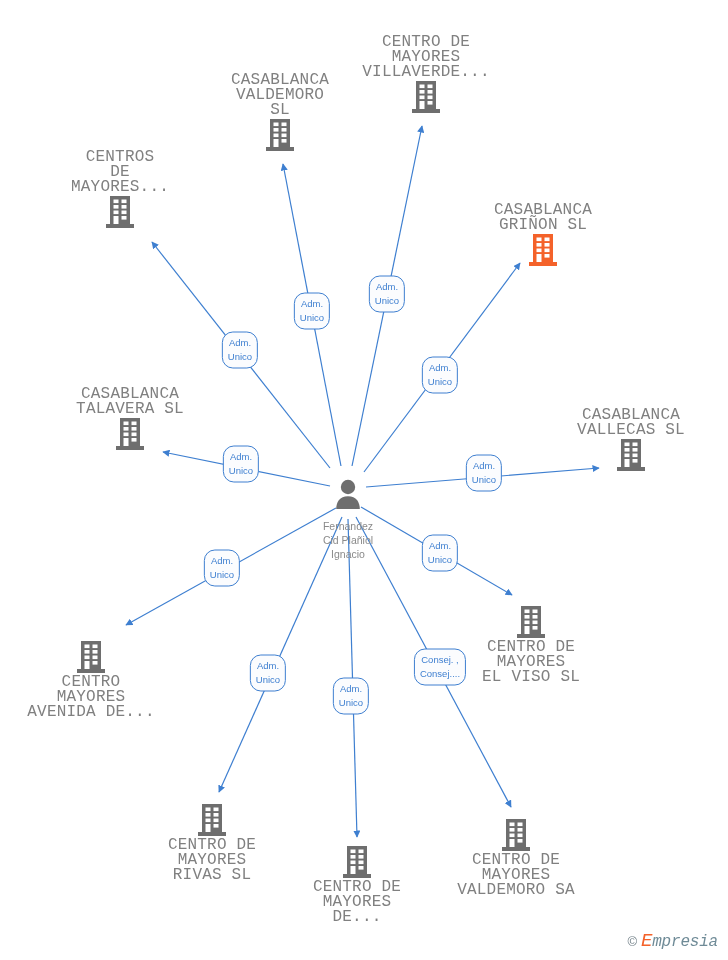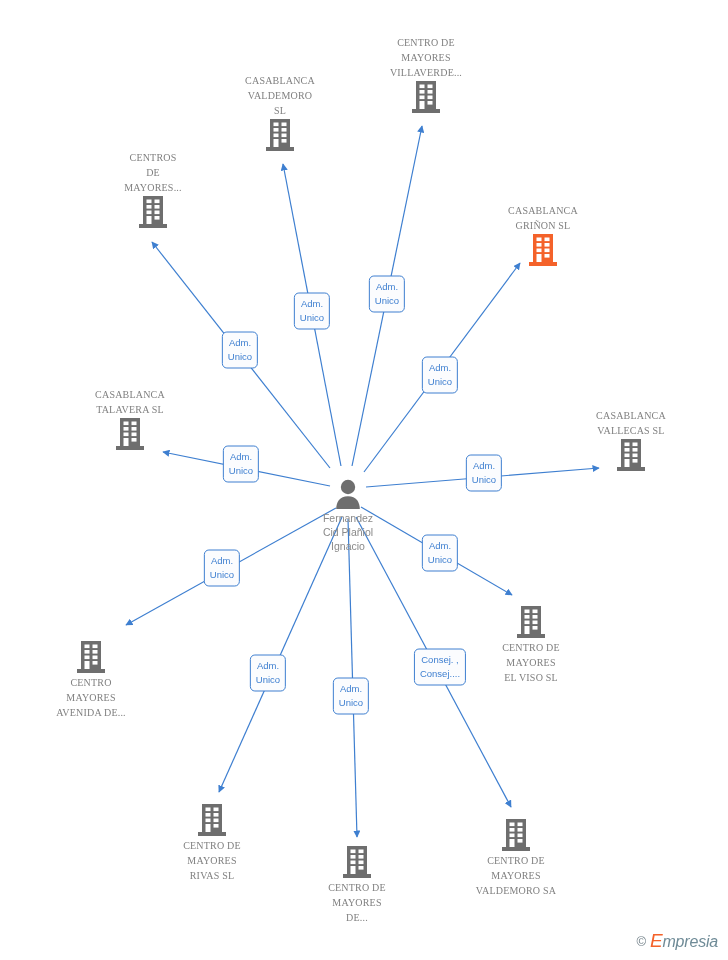--- a/index.html
+++ b/index.html
@@ -25,50 +25,50 @@
     width: 728px;
     height: 960px;
   }
   .node {
     position: absolute;
     transform: translate(-50%, 0);
     text-align: center;
     width: 130px;
   }
   .node-label {
-    font-size: 10px;
+    font-size: 16px;
     line-height: 15px;
     color: #808080;
     letter-spacing: 0.2px;
     white-space: pre-line;
-    font-family: Liberation Serif, serif;
+    font-family: Liberation Mono, monospace;
   }
   .node-label.below {
     margin-top: 1px;
   }
   .node-icon-wrap {
     display: block;
     line-height: 0;
   }
   .node-icon-wrap svg {
     display: inline-block;
   }
   .person-name {
     font-size: 10.5px;
     line-height: 14px;
     color: #8a8a8a;
     white-space: pre-line;
-    margin-top: 0px;
+    margin-top: 8px;
   }
   .edge-chip {
     position: absolute;
     transform: translate(-50%, -50%);
     background: #fbfcfe;
     border: 1.3px solid #3e7fd0;
-    border-radius: 5px;
+    border-radius: 11px;
     color: #3e7fd0;
     font-size: 9.5px;
     line-height: 14px;
     text-align: center;
     padding: 3px 5px 4px 5px;
     white-space: pre-line;
     box-sizing: border-box;
     font-family: "Liberation Sans", sans-serif;
   }
   #watermark {
@@ -78,21 +78,21 @@
     display: flex;
     align-items: center;
     gap: 4px;
     font-size: 15px;
   }
   #watermark .copy {
     color: #6f7e86;
     font-size: 13px;
   }
   #watermark .brand {
-    font-family: Liberation Sans, sans-serif;
+    font-family: Liberation Mono, monospace;
     font-style: italic;
     font-size: 16px;
     color: #6f8b97;
     letter-spacing: -0.2px;
   }
   #watermark .brand .cap {
     color: #f4622a;
     font-size: 19px;
   }
 </style>
@@ -116,21 +116,21 @@
         <line x1="366" y1="487" x2="599" y2="468" stroke="#3e7fd0" stroke-width="1.2" marker-end="url(#arrow-head)"></line>
         <line x1="336" y1="508" x2="126" y2="625" stroke="#3e7fd0" stroke-width="1.2" marker-end="url(#arrow-head)"></line>
         <line x1="361" y1="507" x2="512" y2="595" stroke="#3e7fd0" stroke-width="1.2" marker-end="url(#arrow-head)"></line>
         <line x1="342" y1="517" x2="219" y2="792" stroke="#3e7fd0" stroke-width="1.2" marker-end="url(#arrow-head)"></line>
         <line x1="348" y1="519" x2="357" y2="837" stroke="#3e7fd0" stroke-width="1.2" marker-end="url(#arrow-head)"></line>
         <line x1="356" y1="517" x2="511" y2="807" stroke="#3e7fd0" stroke-width="1.2" marker-end="url(#arrow-head)"></line>
       </g>
   </svg>
 
   <div id="node-layer">
-      <div class="node" style="left: 153px; top: 150px;">
+      <div class="node" style="left: 120px; top: 150px;">
         <div class="node-label">CENTROS
 DE
 MAYORES...</div>
         <span class="node-icon-wrap"><svg width="30" height="34" viewBox="0 0 30 34">
             <g fill="#6e6e6e">
               <rect x="5" y="1" width="20" height="28"></rect>
               <rect x="1" y="29" width="28" height="4"></rect>
             </g>
             <g fill="#ffffff">
               <rect x="8.5" y="4.5" width="5" height="3.6"></rect>

